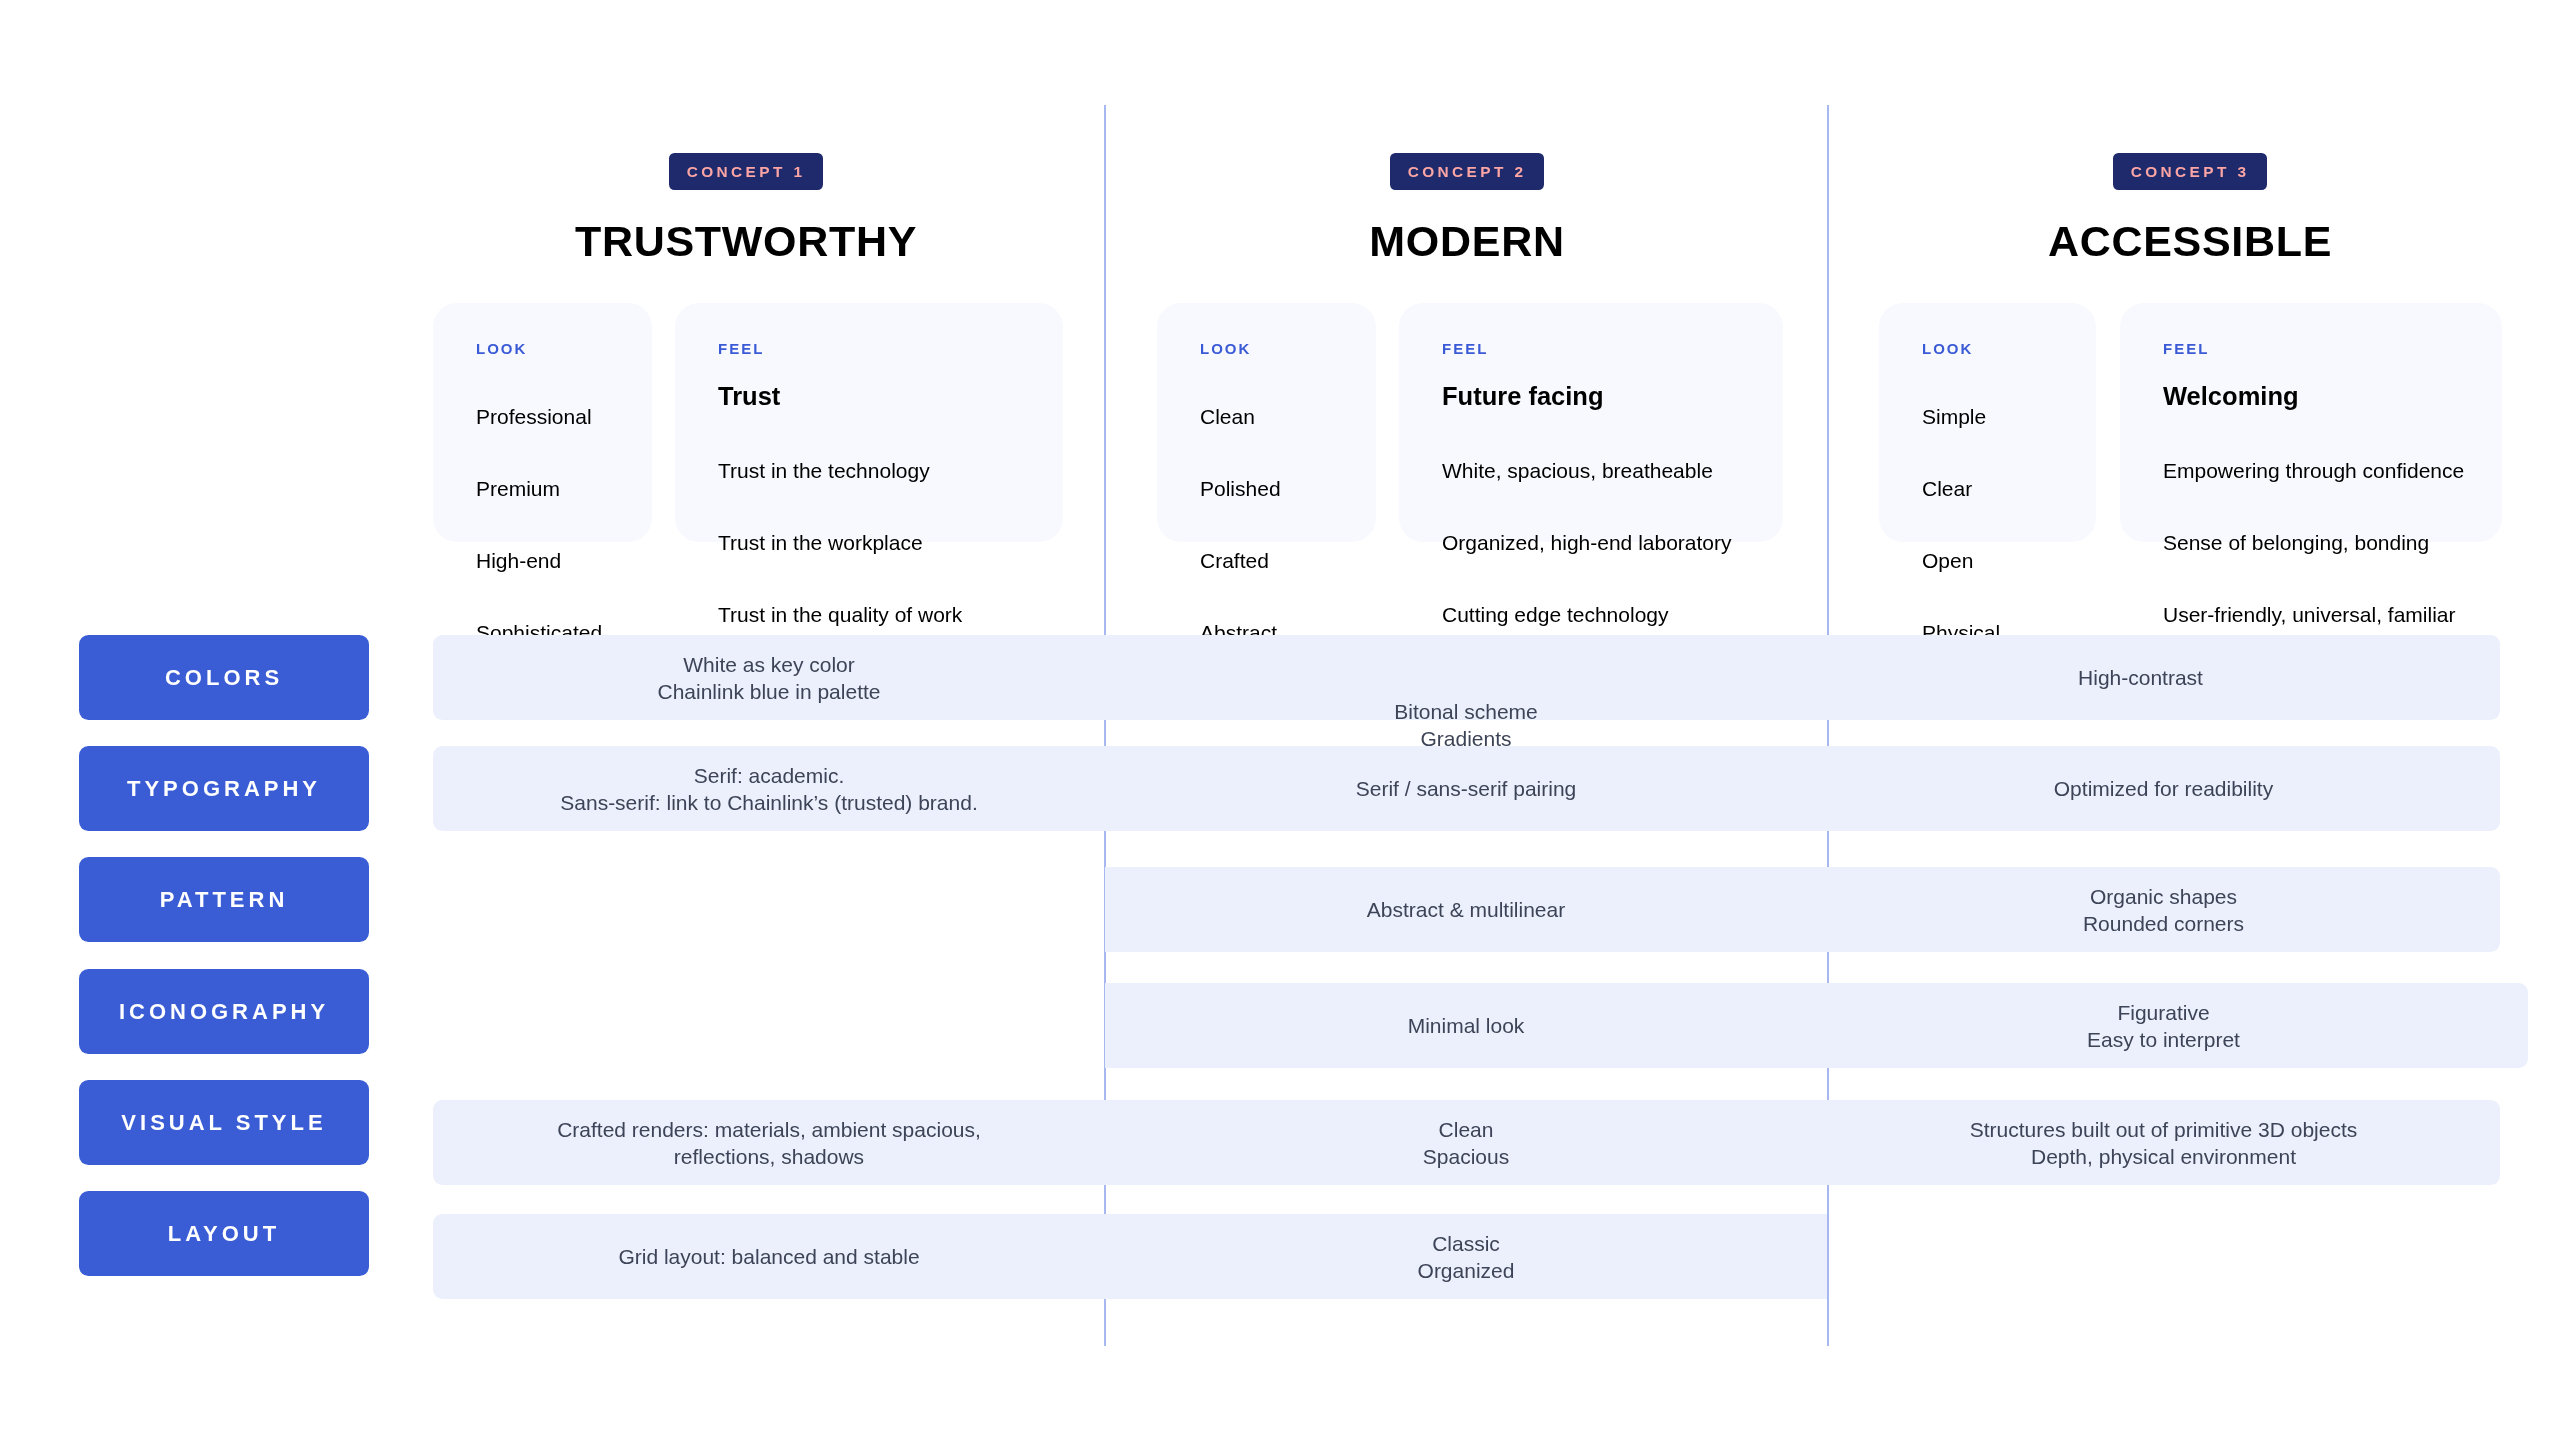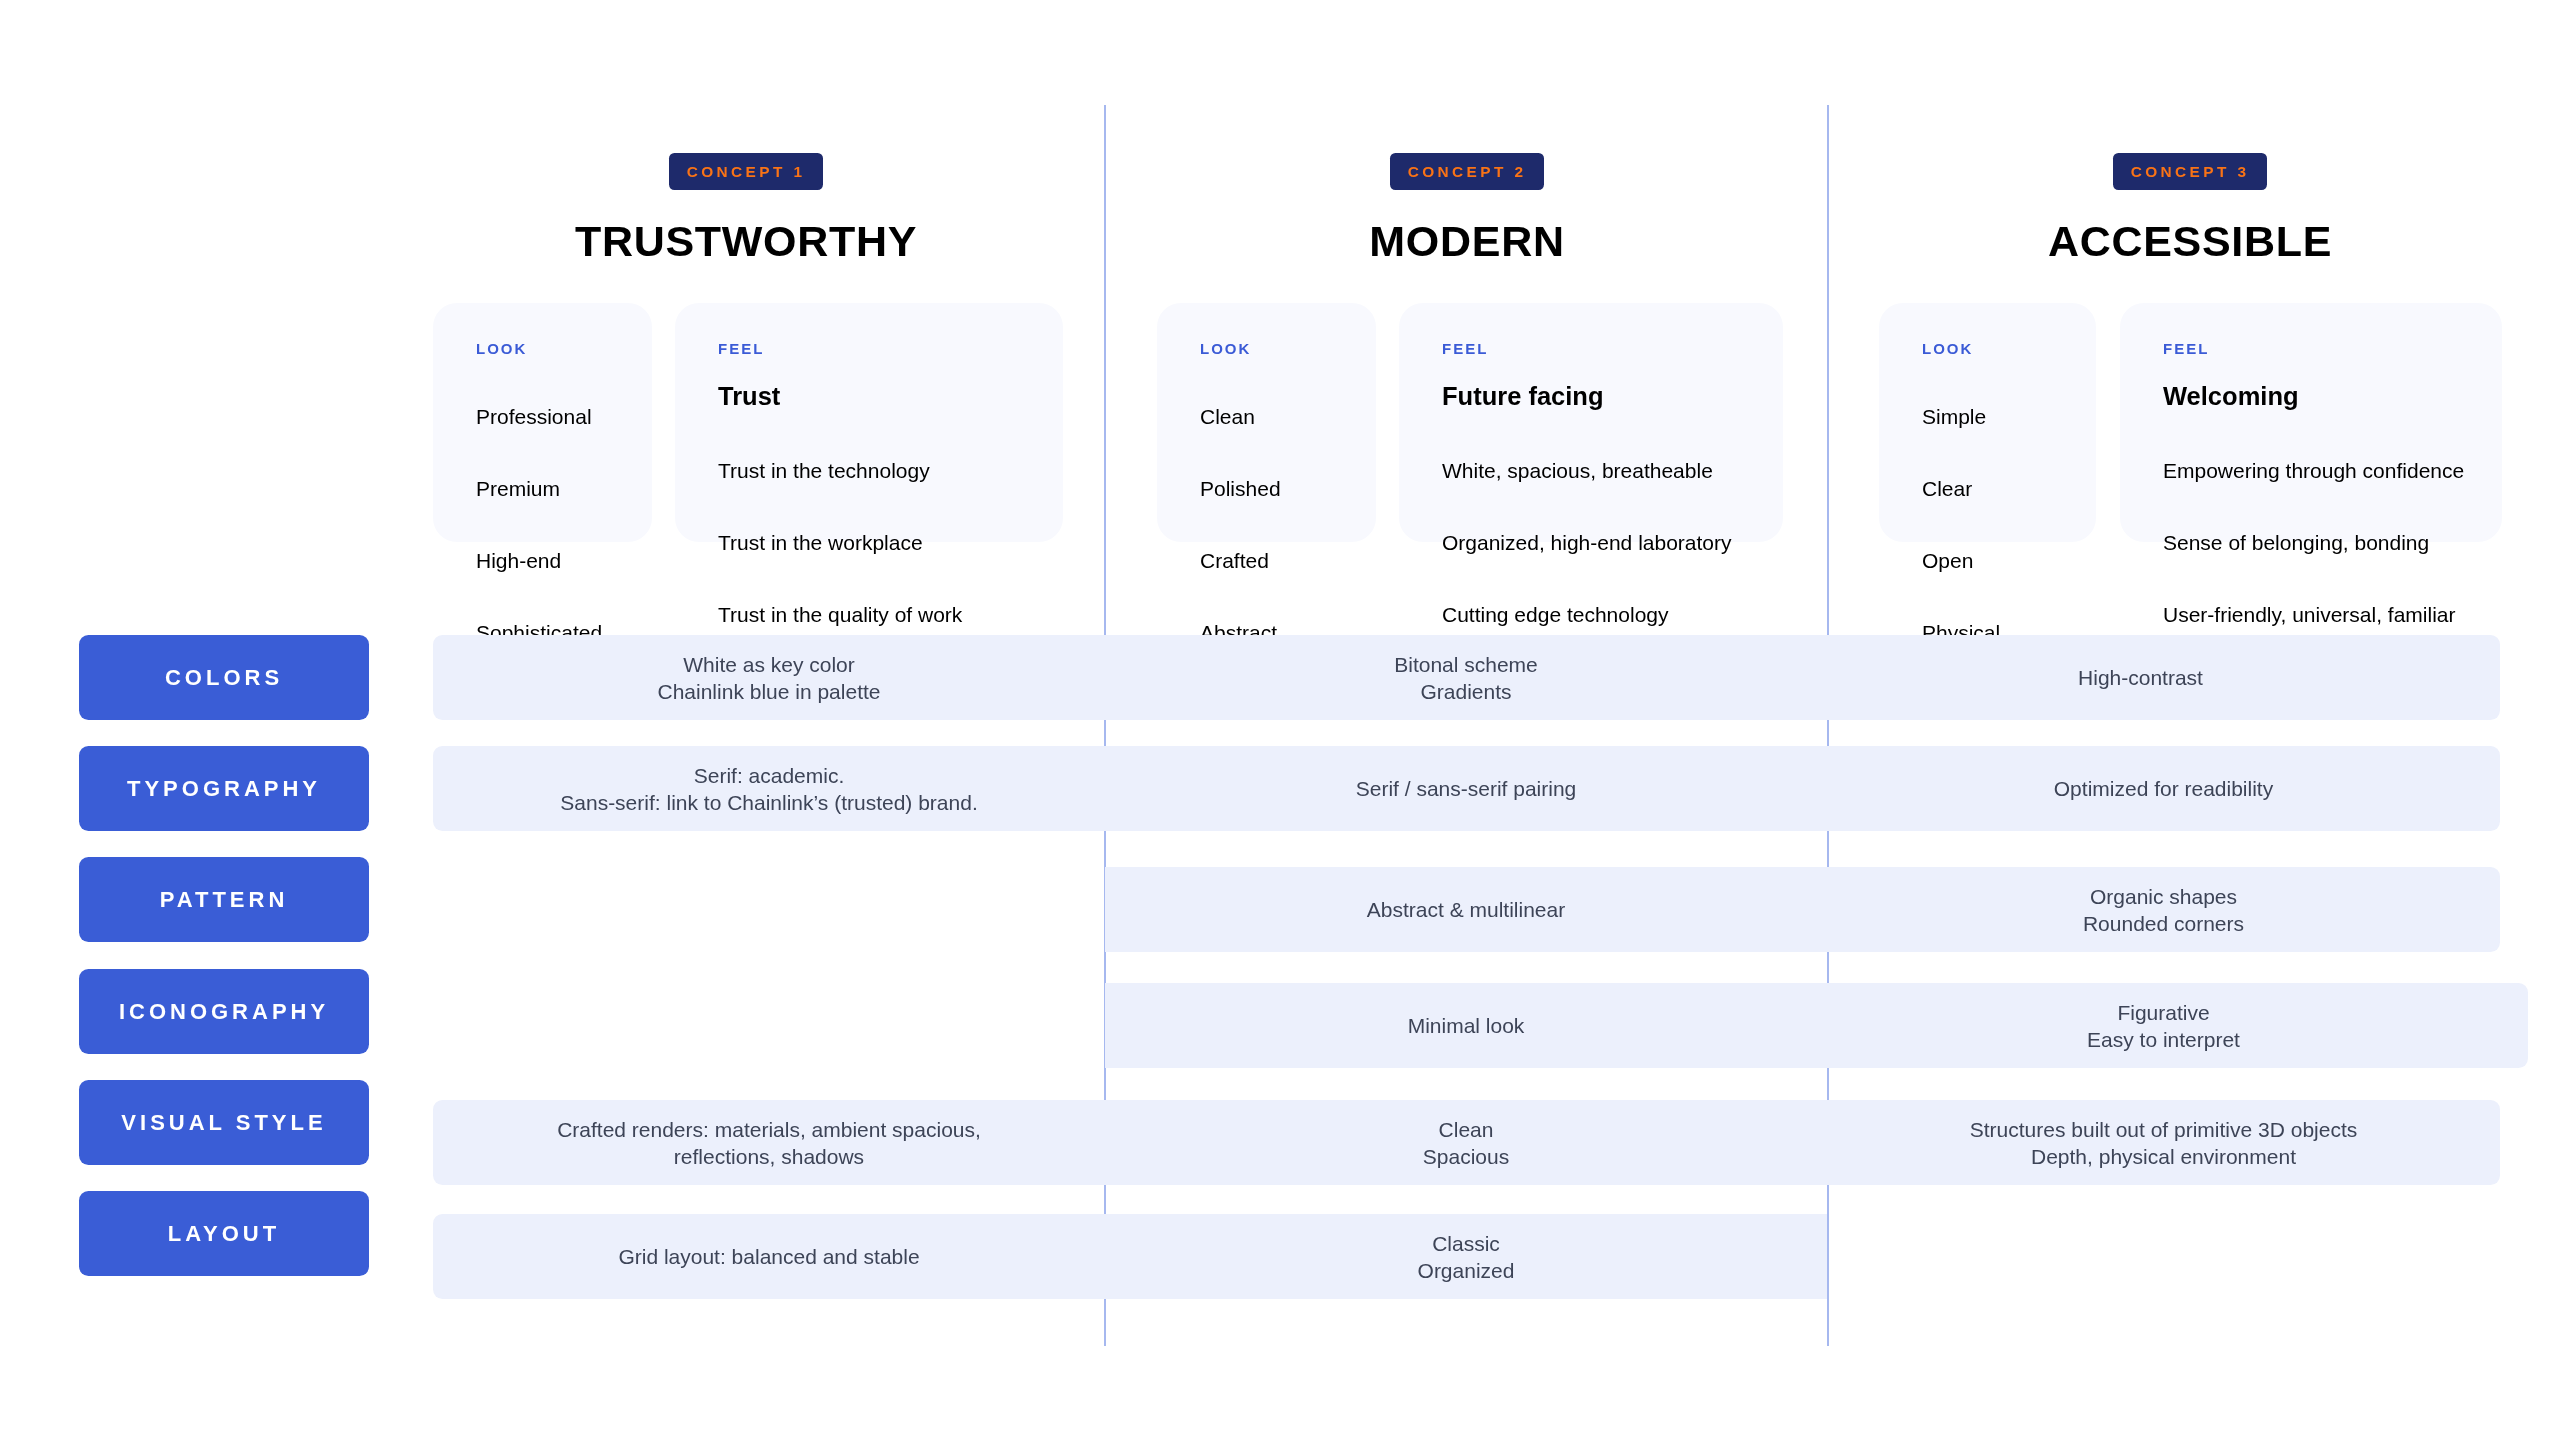--- a/index.html
+++ b/index.html
@@ -5,21 +5,21 @@
   html, body { margin: 0; padding: 0; }
   body {
     width: 2576px; height: 1449px; background: #ffffff; position: relative; overflow: hidden;
     font-family: "Liberation Sans", "DejaVu Sans", sans-serif; color: #000;
   }
   .divider { position: absolute; width: 2px; background: #a6b8ef; top: 105px; height: 1241px; }
 
   .col-head { position: absolute; top: 153px; width: 604px; text-align: center; }
   .badge {
     display: inline-block; height: 37px; line-height: 37px; padding: 0 17.4px;
-    background: #1e2a6b; color: #f97316; border-radius: 5.4px;
+    background: #1e2a6b; color: #fca5a5; border-radius: 5.4px;
     font-size: 15.4px; font-weight: 700; letter-spacing: 3.4px;
   }
   .col-title {
     margin-top: 25.5px; font-size: 43px; font-weight: 700; letter-spacing: 0.7px; line-height: 51px; color: #000;
   }
 
   .card {
     position: absolute; top: 303px; height: 239px; background: #f8f9fe; border-radius: 24px; box-sizing: border-box;
     padding: 36px 0 0 43px;
   }
@@ -129,21 +129,21 @@
 <div class="cat-btn" style="top:857px;">PATTERN</div>
 <div class="cat-btn" style="top:969px;">ICONOGRAPHY</div>
 <div class="cat-btn" style="top:1080px;">VISUAL STYLE</div>
 <div class="cat-btn" style="top:1191px;">LAYOUT</div>
 
 <div class="row left-round right-round" style="top:635px; left:433px; width:2067px;">
   <div class="cell" style="left:0; width:672px;">
     <div>White as key color</div>
     <div>Chainlink blue in palette</div>
   </div>
-  <div class="cell" style="left:672px; width:722px;">
+  <div class="cell" style="left:672px; width:722px;margin-top:47px;">
     <div>Bitonal scheme</div>
     <div>Gradients</div>
   </div>
   <div class="cell" style="left:1371px; width:673px;">
     <div>High-contrast</div>
   </div>
 </div>
 
 <div class="row left-round right-round" style="top:746px; left:433px; width:2067px;">
   <div class="cell" style="left:0; width:672px;">

